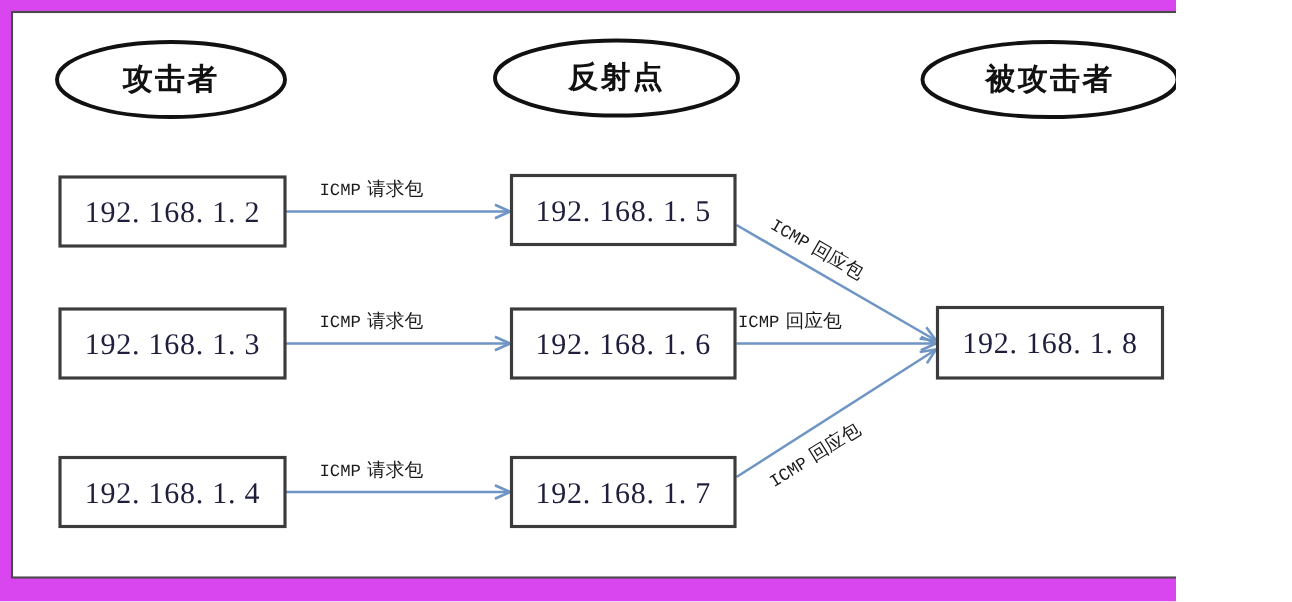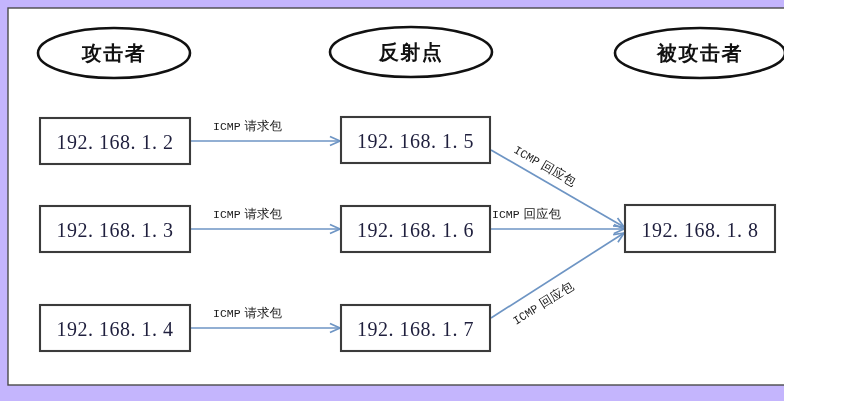--- a/index.html
+++ b/index.html
@@ -4,21 +4,21 @@
 <style>
   html, body {
     margin: 0;
     padding: 0;
     background: #ffffff;
   }
   #page {
     position: relative;
     width: 784px;
     height: 401px;
-    background: #c4b5fd;
+    background: #d946ef;
     font-family: "Liberation Serif", serif;
     overflow: hidden;
   }
   #diagram-svg {
     position: absolute;
     left: 0;
     top: 0;
     width: 861px;
     height: 401px;
   }

